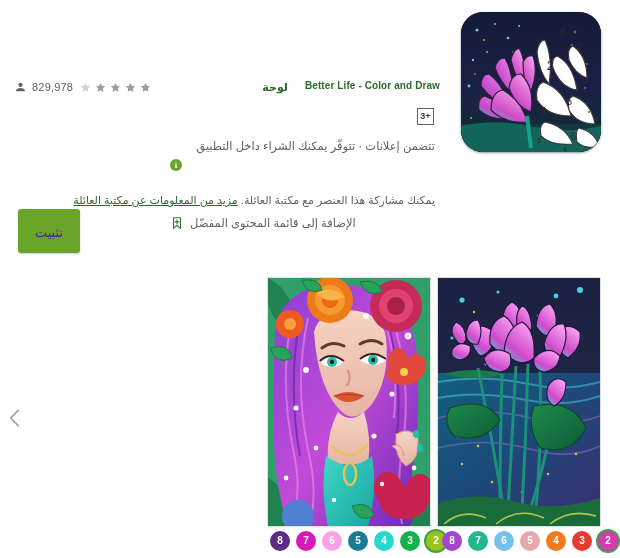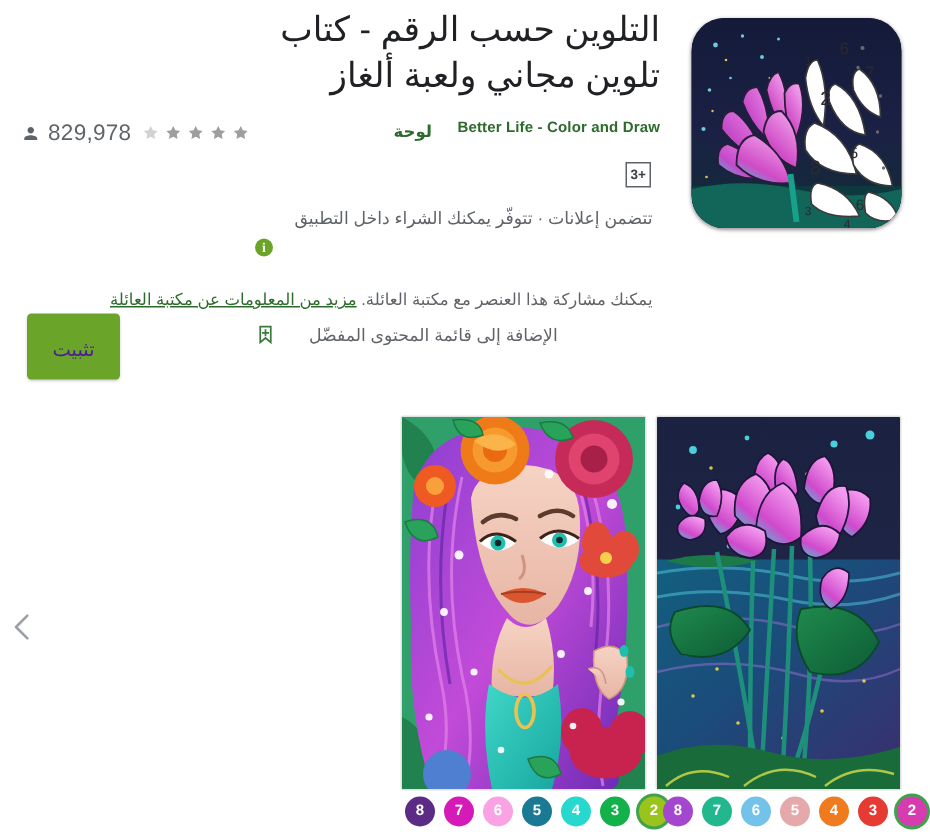--- a/index.html
+++ b/index.html
@@ -84,21 +84,21 @@
   .installs-block {
     position: absolute;
     left: 14px;
     top: 0px;
     display: flex;
     align-items: center;
     direction: ltr;
   }
   .person-icon { width: 13px; height: 14px; margin-right: 5px; display:block; }
   .install-count {
-    font-size: 15px;
+    font-size: 11px;
     color: #5f6368;
     letter-spacing: 0.2px;
   }
   .stars { display:flex; margin-left: 7px; align-items:center; }
   .star { width: 11px; height: 11px; margin-right: 4px; display:block; }
 
   .rating-badge {
     position: absolute;
     top: 108px;
     right: 186px;
@@ -161,21 +161,21 @@
   .family-link { color: #2d6b2d; text-decoration: underline; }
   .wishlist-row {
     margin-top: 7px;
     display: flex;
     justify-content: flex-end;
     align-items: center;
   }
   .wishlist-label {
     font-size: 11.5px;
     color: #5f6368;
-    margin-left: 22px;
+    margin-left: 6px;
     order: 1;
   }
   .bookmark-ic { width: 14px; height: 16px; order: 2; display:block; }
 
   .install-btn {
     position: absolute;
     left: 18px;
     top: 209px;
     width: 62px;
     height: 44px;
@@ -326,23 +326,20 @@
       <g fill="#6a6a6a">
         <circle cx="114" cy="20" r="1.4"></circle>
           <circle cx="111" cy="33" r="1.1"></circle>
         <circle cx="126" cy="52" r="1.1"></circle>
           <circle cx="124" cy="76" r="1.1"></circle>
         <circle cx="128" cy="100" r="1.1"></circle>
       </g>
     </svg>
   </div>
 
-  <div class="title-wrap">
-    <h1 class="app-title">التلوين حسب الرقم - كتاب تلوين مجاني ولعبة ألغاز</h1>
-  </div>
 
   <div class="meta-row">
     <span class="dev-name">Better Life - Color and Draw</span>
     <span class="dev-extra">لوحة</span>
 
     <div class="installs-block">
       <svg class="person-icon" viewBox="0 0 24 24" xmlns="http://www.w3.org/2000/svg">
         <path fill="#5f6368" d="M12 12c2.2 0 4-1.8 4-4s-1.8-4-4-4-4 1.8-4 4 1.8 4 4 4zm0 2c-2.7 0-8 1.3-8 4v2h16v-2c0-2.7-5.3-4-8-4z"></path>
       </svg>
       <span class="install-count">829,978</span>

